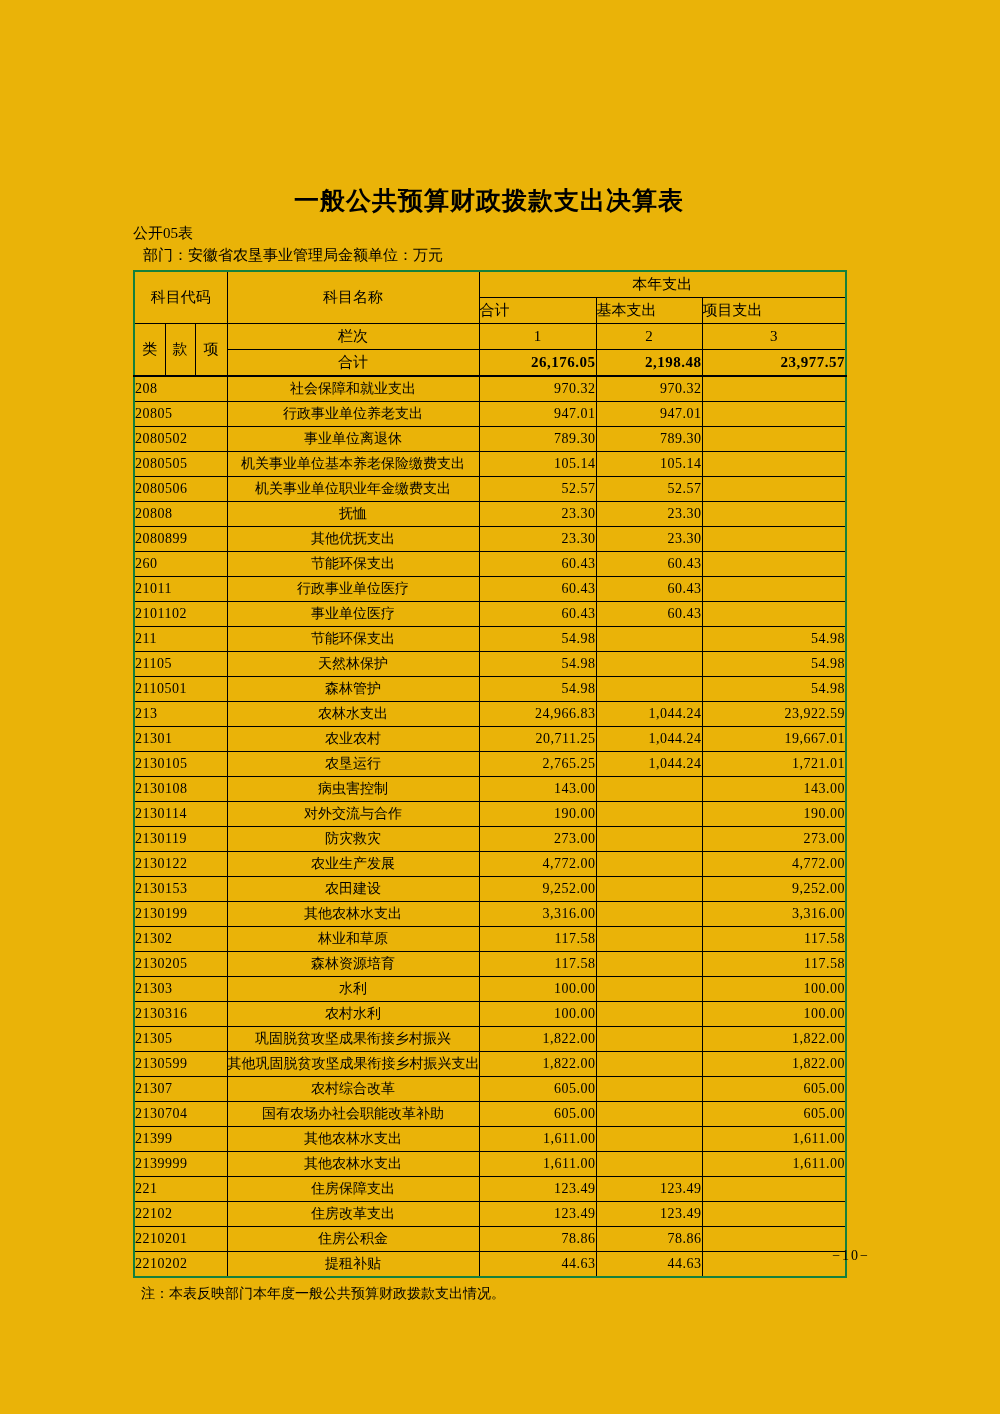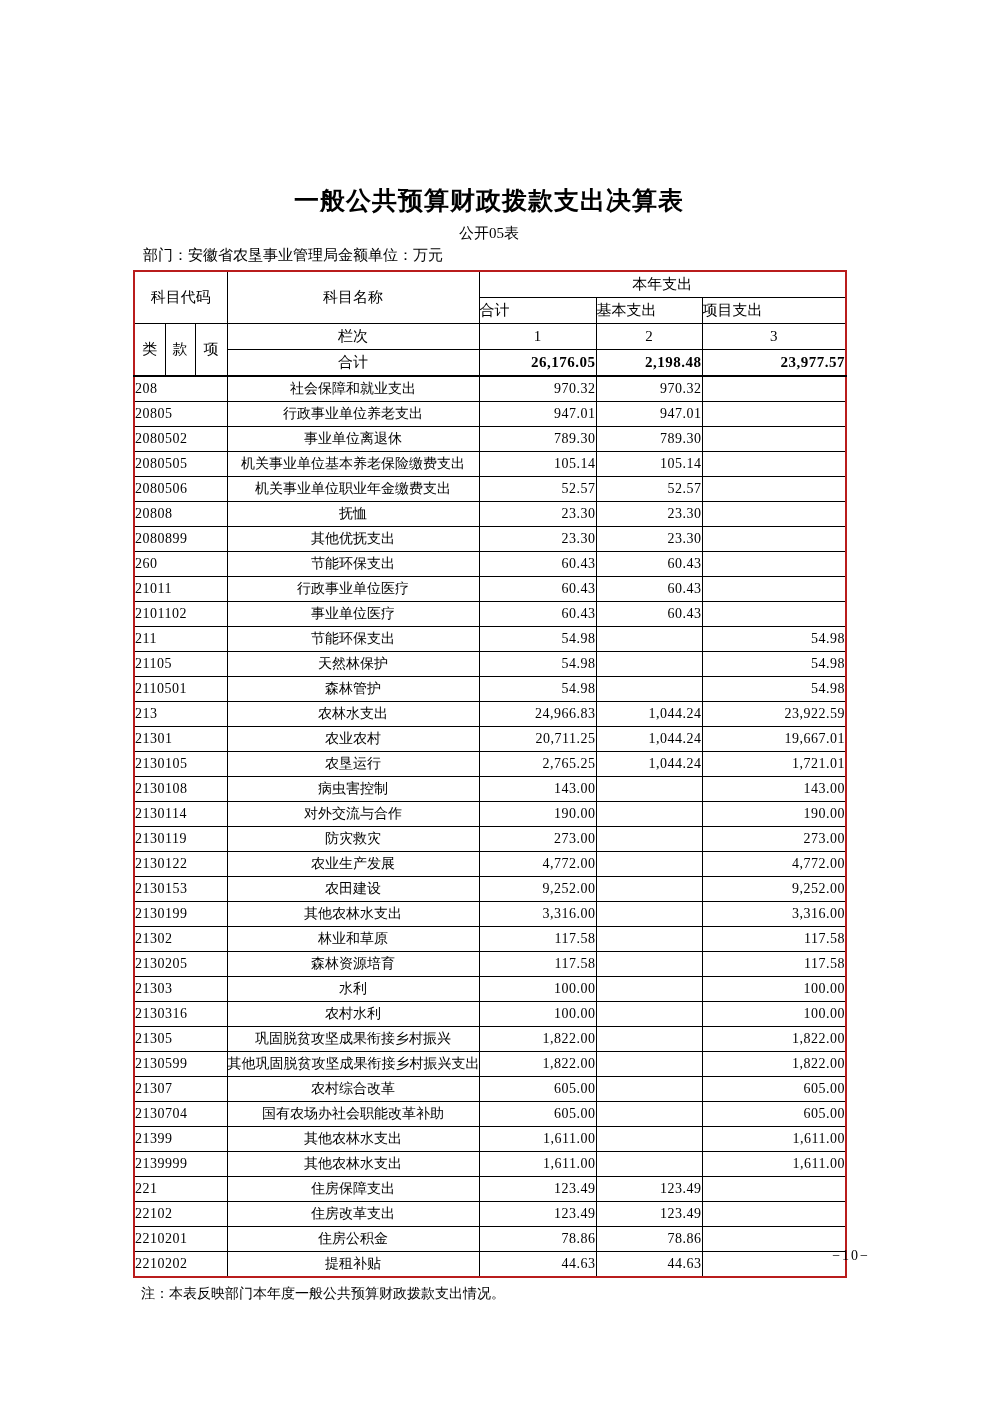--- a/index.html
+++ b/index.html
@@ -1,20 +1,20 @@
 <!DOCTYPE html>
 <html><head>
 <meta charset="utf-8">
 <style>
   html, body { margin: 0; padding: 0; background: #e8e8e8; }
   .page {
     position: relative;
     width: 1000px;
     height: 1414px;
-    background: #ffffff;
+    background: #eab308;
     font-family: "Liberation Serif", "DejaVu Serif", serif;
     color: #000;
     overflow: hidden;
     margin: 0 auto;
   }
   .sheet {
     position: absolute;
     left: 133px;
     top: 0;
     width: 712px;
@@ -23,38 +23,38 @@
     margin-top: 184px;
     text-align: center;
     font-family: "Liberation Sans", "DejaVu Sans", sans-serif;
     font-weight: 700;
     font-size: 25px;
     letter-spacing: 1px;
     line-height: 32px;
   }
   .form-label {
     margin-top: 8px;
-    text-align: center;
+    text-align: left;
     font-size: 15px;
     line-height: 18px;
   }
   .meta-row {
     margin-top: 4px;
     display: flex;
     justify-content: flex-start;
     font-size: 15px;
     line-height: 19px;
   }
   .meta-row .dept { padding-left: 10px; }
   table.fin {
     margin-top: 5px;
     border-collapse: collapse;
     table-layout: fixed;
     width: 712px;
-    border: 2px solid #b91c1c;
+    border: 2px solid #15803d;
   }
   table.fin td {
     border: 1px solid #000;
     padding: 0;
     overflow: hidden;
     white-space: nowrap;
     vertical-align: middle;
   }
   thead td { height: 25px; font-size: 15px; }
   tbody td { height: 24px; font-size: 14px; }

